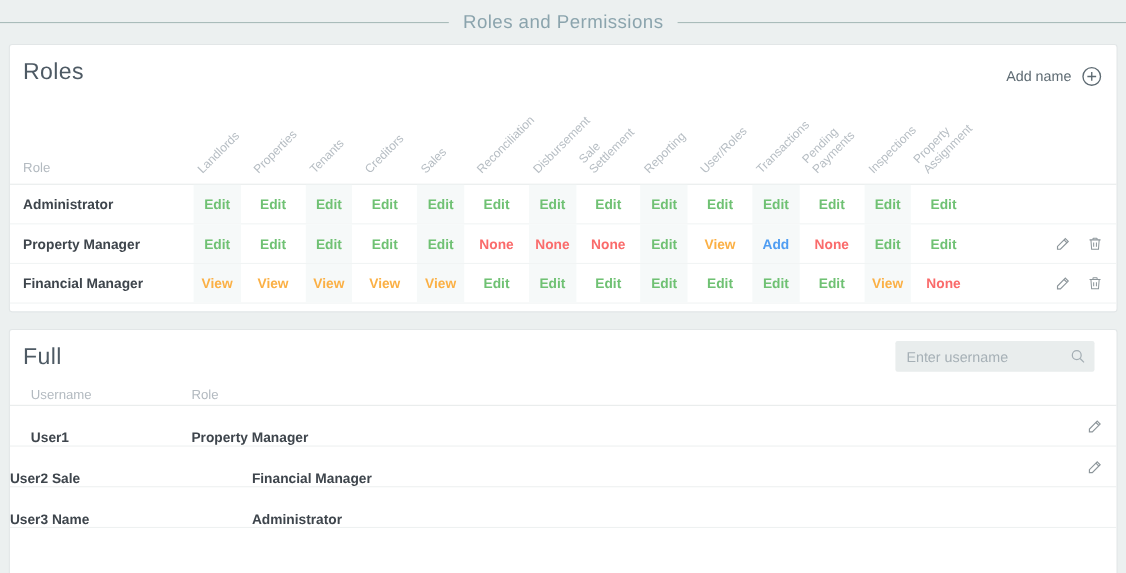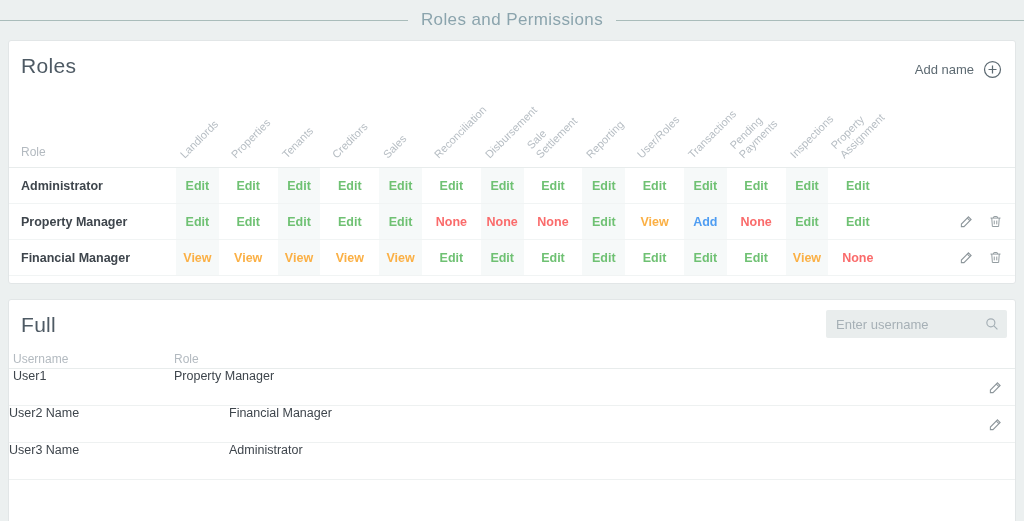--- a/index.html
+++ b/index.html
@@ -64,41 +64,41 @@
 
   .row-actions {
     position:absolute; right:12px; top:0; height:100%;
     display:flex; align-items:center; gap:14px; color:#8d969b;
   }
   .icon-btn { cursor:pointer; display:flex; }
   .icon-btn svg { width:15px; height:15px; display:block; }
 
   
   .search-box {
-    position:absolute; top:10px; right:8px;
+    position:absolute; top:10px; right:20px;
     width:181px; height:28px; background:#e9eded; border-radius:2px;
   }
   .search-box input {
     width:100%; height:100%; border:none; background:transparent; outline:none;
     padding:0 30px 0 10px; font-size:13px; color:#5a646b;
     font-family:"Liberation Sans", sans-serif;
   }
   .search-box input::placeholder { color:#a6b0b6; }
   .search-box .mag { position:absolute; right:8px; top:7px; width:14px; height:14px; color:#a4aeb4; }
 
   .users-header {
     display:flex; align-items:center; height:19px;
     border-bottom:1px solid #e8ecec; font-size:12px; color:#b3bac0;
   }
   .user-row {
-    height:37px; display:flex; align-items:flex-start; position:relative;
+    height:37px; display:flex; align-items:flex-end; position:relative;
     border-bottom:1px solid #eef1f1;
-    font-size:12.5px; font-weight:400; color:#3e454c;
-  }
-  .u-col1 { width:165px; padding-left:4px; }
+    font-size:12.5px; font-weight:700; color:#3e454c;
+  }
+  .u-col1 { width:165px; padding-left:19px; }
   .u-col2 { width:220px; }
   .u-col3 { flex:1; }
   .users-header .u-col1, .users-header .u-col2, .users-header .u-col3 { font-weight:400; }
 </style>
 </head>
 <body>
 
 <div class="topbar">
   <div class="rule"></div>
   <h1>Roles and Permissions</h1>
@@ -341,21 +341,21 @@
       <span class="icon-btn">
         <svg viewBox="0 0 24 24" fill="none" stroke="currentColor" stroke-width="1.7">
           <path d="M15.2 4.6l4.2 4.2L8 20.2H3.8V16L15.2 4.6z"></path>
               <path d="M13.3 6.5l4.2 4.2"></path>
         </svg>
       </span>
     </div>
   </div>
 
   <div class="user-row">
-    <span class="u-col2">User2 Name</span>
+    <span class="u-col2">User2 Sale</span>
     <span class="u-col3">Financial Manager</span>
     <div class="row-actions">
       <span class="icon-btn">
         <svg viewBox="0 0 24 24" fill="none" stroke="currentColor" stroke-width="1.7">
           <path d="M15.2 4.6l4.2 4.2L8 20.2H3.8V16L15.2 4.6z"></path>
               <path d="M13.3 6.5l4.2 4.2"></path>
         </svg>
       </span>
     </div>
   </div>

